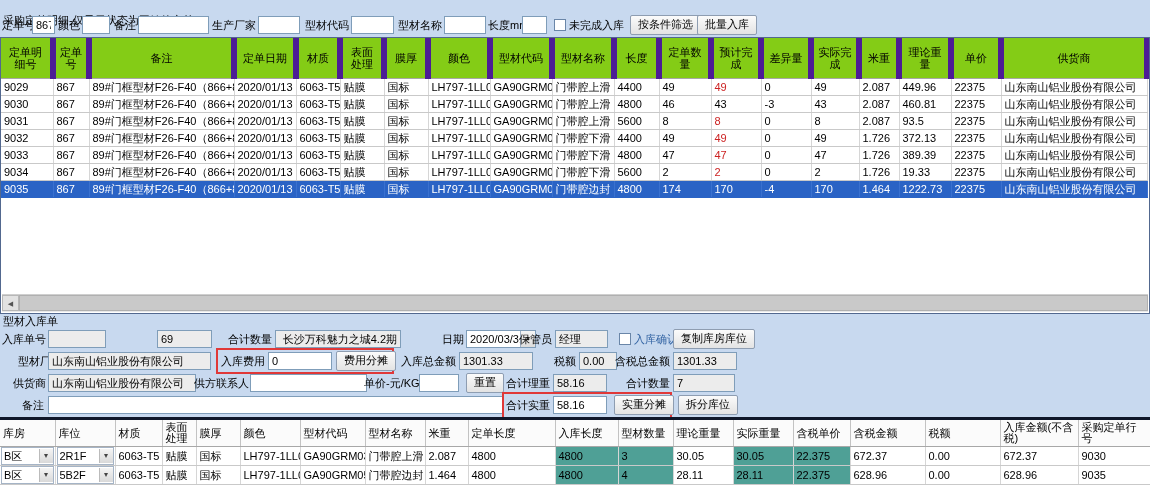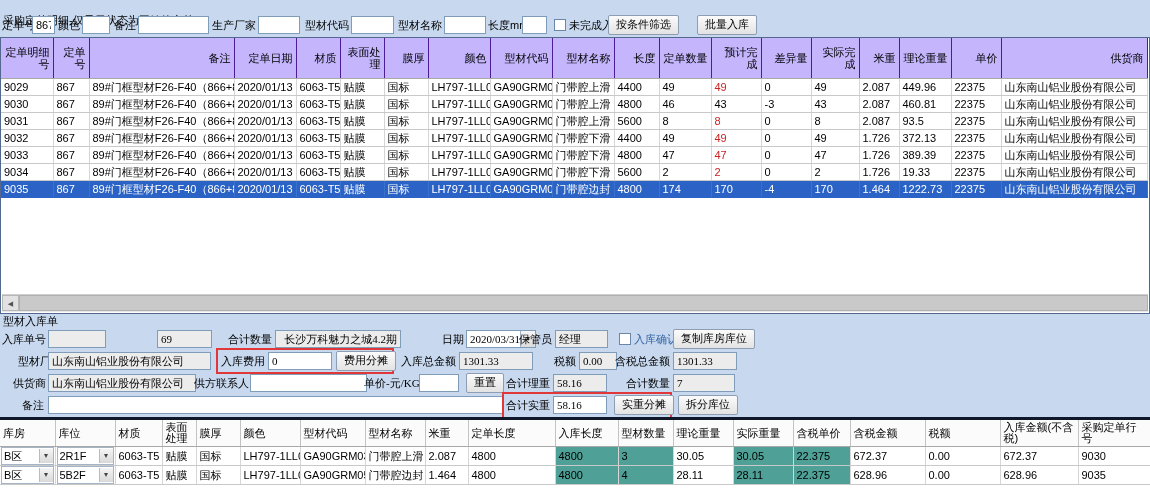--- a/index.html
+++ b/index.html
@@ -25,39 +25,39 @@
   .redbox{position:absolute;border:2px solid #e03838;box-sizing:border-box;pointer-events:none;}
 
   
   #top-grid{
     position:absolute;left:0;top:37px;width:1150px;height:277px;
     background:#fff;border:1px solid #52688f;box-sizing:border-box;overflow:hidden;
   }
   table{border-collapse:collapse;table-layout:fixed;background:#fff;}
   #top-table{width:1146px;}
   #top-table th{
-    font-weight:normal;text-align:right;vertical-align:middle;
-    background:#c4b5fd;border-right:1px solid #4c1d95;border-bottom:1px solid #a8a8a8;
+    font-weight:normal;text-align:center;vertical-align:middle;
+    background:#84cc16;border-right:6px solid #4c1d95;border-bottom:1px solid #a8a8a8;
     padding:1px 3px;height:38px;line-height:12px;word-break:break-all;overflow:hidden;font-size:11px;
   }
   #top-table td{
     border-right:1px solid #d6d6d6;border-bottom:1px solid #c9c9c9;
     padding:0 3px;height:16px;line-height:16px;white-space:nowrap;overflow:hidden;font-size:11px;
   }
   #top-table tr.sel td{background:#2a63c5;color:#fff;border-right-color:#3a71cf;border-bottom-color:#2a63c5;}
   #top-table td.red{color:#cc2222;}
 
   
   #hscroll{position:absolute;left:1px;right:1px;bottom:1px;height:17px;background:#e9e9e9;border-top:1px solid #cfcfcf;}
   #hscroll .sb-btn{position:absolute;left:0;top:0;width:17px;height:16px;background:#e2e2e2;border:1px solid #b7b7b7;
      text-align:center;line-height:15px;font-size:7px;color:#555;box-sizing:border-box;}
   #hscroll .sb-thumb{position:absolute;left:17px;top:0;right:0;height:16px;background:#c9c9c9;border:1px solid #b0b0b0;box-sizing:border-box;}
 
   
-  #panel{position:absolute;left:0;top:314px;width:1150px;height:103px;font-family:Liberation Serif, serif;}
+  #panel{position:absolute;left:0;top:314px;width:1150px;height:103px;}
   .bluechk-label{color:#3465a4;}
 
   .datewrap{position:absolute;height:18px;box-sizing:border-box;}
   .datewrap input{position:absolute;left:0;top:0;width:100%;height:18px;}
   .datewrap .dd{
     position:absolute;right:1px;top:1px;width:15px;height:16px;background:linear-gradient(#f6f6f6,#dcdcdc);
     border-left:1px solid #9fb0c4;text-align:center;line-height:15px;font-size:8px;color:#333;box-sizing:border-box;
   }
 
   
@@ -93,21 +93,21 @@
 <div class="lbl" style="left:210px;top:16px;width:46px;">生产厂家</div>
 <input class="inp" style="left: 258px; top: 16px; width: 42px;" value="">
 <div class="lbl" style="left:303px;top:16px;width:46px;">型材代码</div>
 <input class="inp" style="left: 351px; top: 16px; width: 43px;" value="">
 <div class="lbl" style="left:396px;top:16px;width:46px;">型材名称</div>
 <input class="inp" style="left: 444px; top: 16px; width: 42px;" value="">
 <div class="lbl" style="left:488px;top:16px;width:32px;">长度mm</div>
 <input class="inp" style="left: 522px; top: 16px; width: 25px;" value="">
 <div class="chk" style="left:554px;top:19px;"></div>
 <div class="lbl lbl-l" style="left:569px;top:16px;width:60px;">未完成入库</div>
-<div class="btn" style="left:608px;top:15px;">按条件筛选</div>
+<div class="btn" style="left:630px;top:15px;">按条件筛选</div>
 <div class="btn" style="left:697px;top:15px;">批量入库</div>
 
 <div id="top-grid">
   <table id="top-table">
     <colgroup id="top-colgroup">
         <col style="width: 52px;">
         <col style="width: 36px;">
         <col style="width: 145px;">
         <col style="width: 62px;">
         <col style="width: 44px;">

